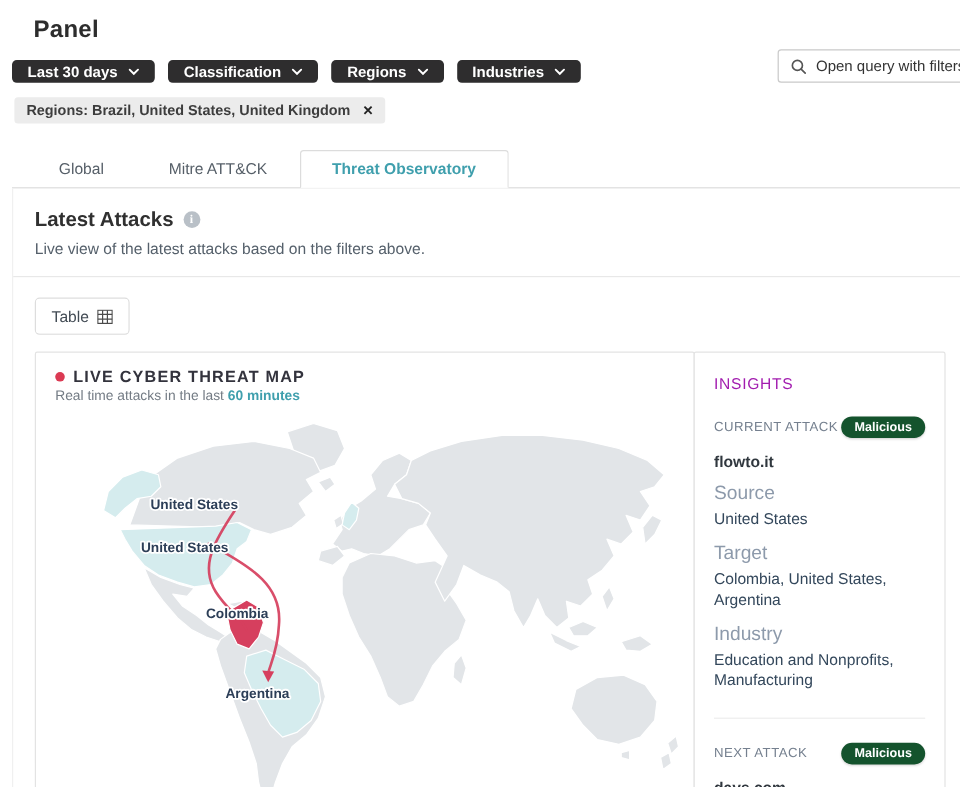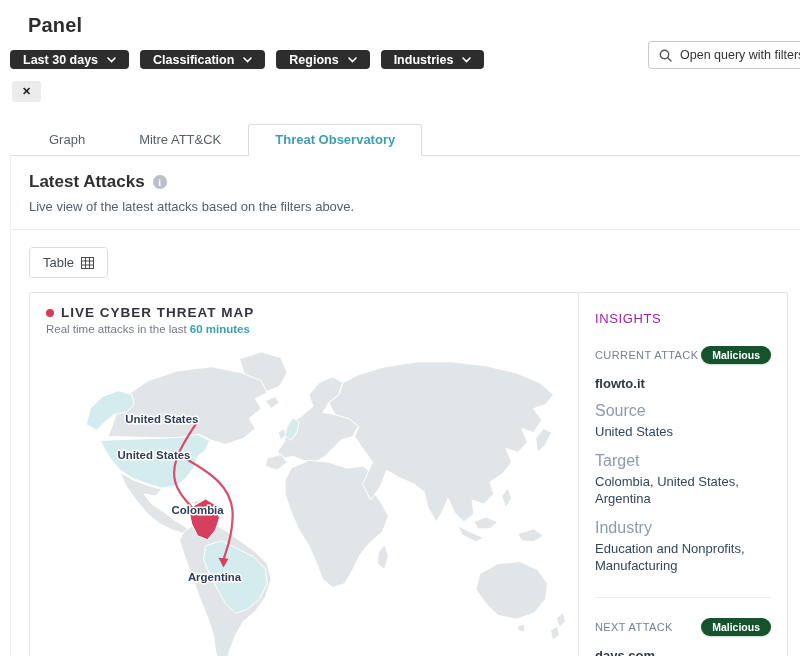--- a/index.html
+++ b/index.html
@@ -108,26 +108,27 @@
   <div class="searchbox">
     <svg width="13" height="13" viewBox="0 0 13 13">
         <circle cx="5.5" cy="5.5" r="4.2" fill="none" stroke="#555" stroke-width="1.4"></circle>
         <line x1="8.8" y1="8.8" x2="12" y2="12" stroke="#555" stroke-width="1.4" stroke-linecap="round"></line>
       </svg>
     <span>Open query with filters</span>
   </div>
 
   <div class="chip-row">
     <span class="chip">
+      <span>Regions: Brazil, United States, United Kingdom</span>
       <span class="chip-x">✕</span>
     </span>
   </div>
 
   <div class="tabs">
-    <div class="tab">Graph</div>
+    <div class="tab">Global</div>
     <div class="tab">Mitre ATT&amp;CK</div>
     <div class="tab active">Threat Observatory</div>
   </div>
 
   <div class="content">
 
     <div class="section-title-row">
       <span class="section-title">Latest Attacks</span>
       <span class="info-icon">i</span>
     </div>

